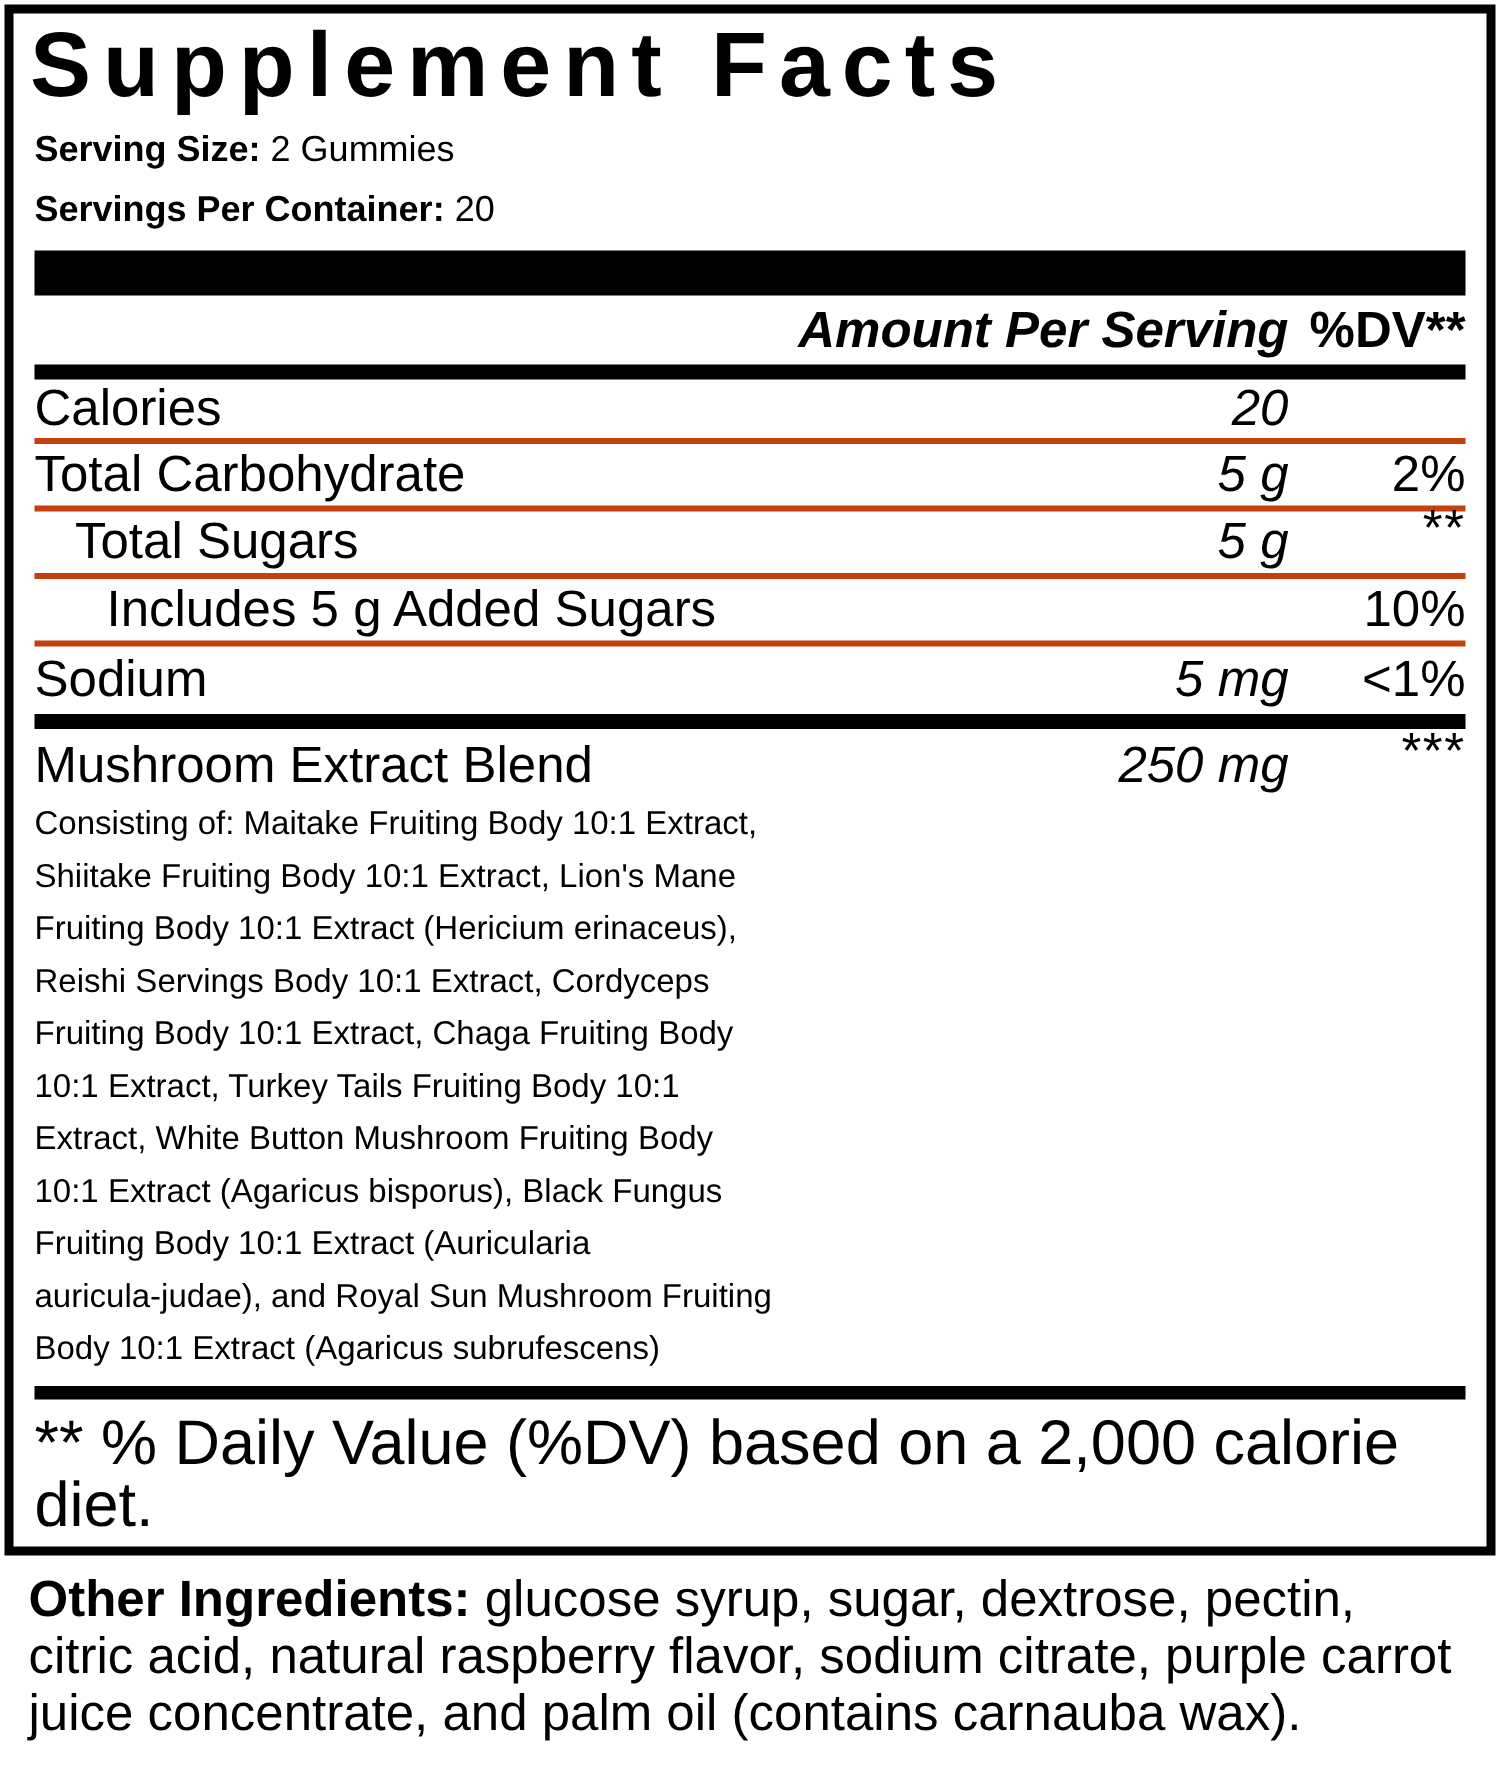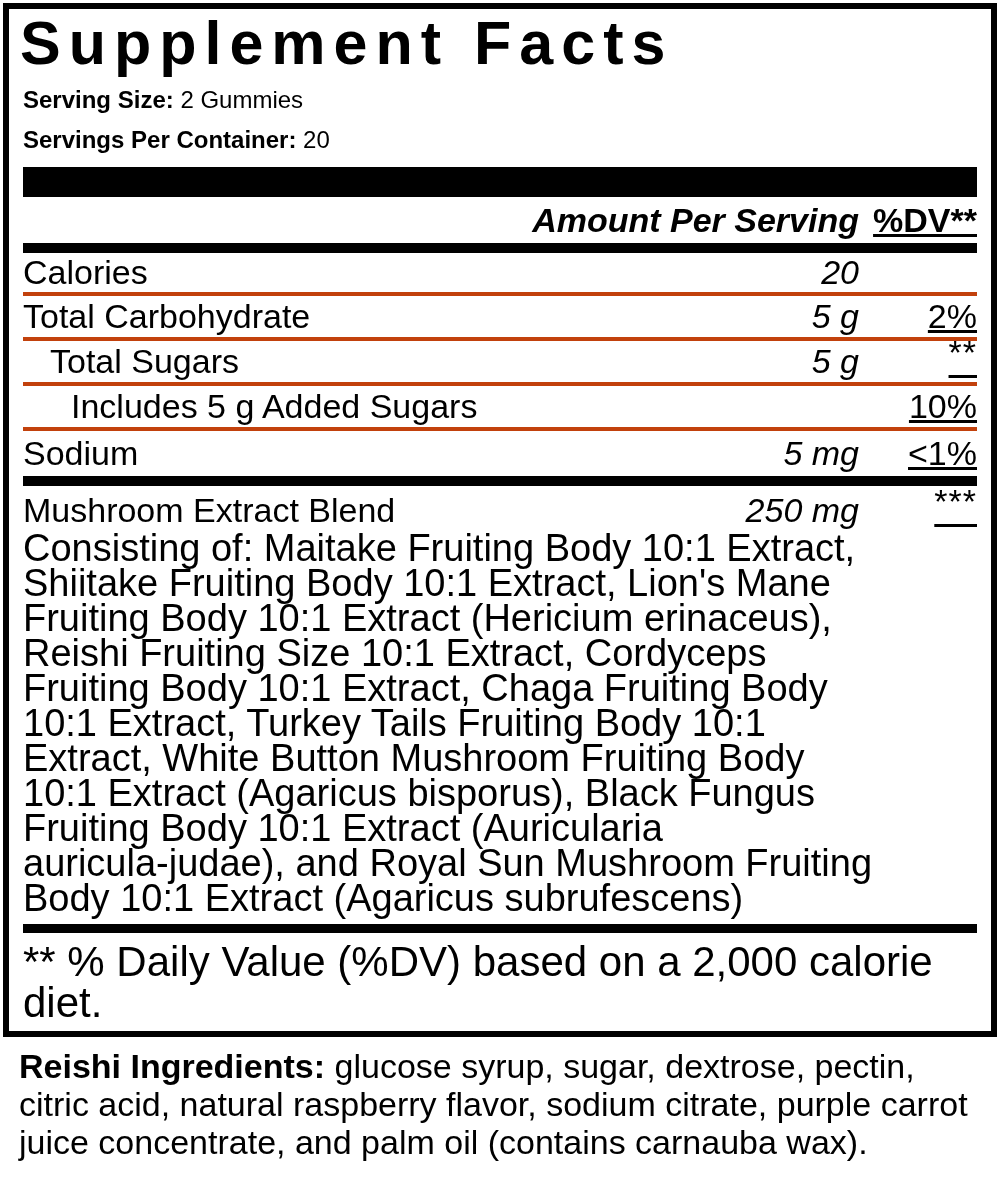--- a/index.html
+++ b/index.html
@@ -48,30 +48,30 @@
     height: 10px;
     background: #000;
   }
   .nrow {
     min-height: 45px;
     border-bottom: 4px solid #c2410c;
   }
   .nrow-calories { min-height: 39px; }
   .nrow-last { border-bottom: none; }
   .amt { text-align: left; font-style: italic; }
-  .dv { text-align: right; text-decoration: underline; }
+  .dv { text-align: right; }
   .sup-mark { position: relative; top: -9px; letter-spacing: 1px; }
   .indent-1 { padding-left: 27px; }
   .indent-2 { padding-left: 48px; }
   .blend-row {
     min-height: 45px;
     padding-top: 3px;
   }
   .blend-desc {
-    font-size: 38px;
+    font-size: 22px;
     line-height: 35px;
   }
   .blend-desc .desc-line { white-space: nowrap; }
   .bar-foot {
     height: 9px;
     background: #000;
     margin-top: 8px;
   }
   .footnotes {
     padding: 8px 0 2px 0;
@@ -140,31 +140,31 @@
   <div class="grid-row blend-row">
     <div>Mushroom Extract Blend</div>
     <div class="amt">250 mg</div>
     <div class="dv"><span class="sup-mark">***</span></div>
   </div>
 
   <div class="blend-desc">
     <div class="desc-line">Consisting of: Maitake Fruiting Body 10:1 Extract,</div>
     <div class="desc-line">Shiitake Fruiting Body 10:1 Extract, Lion's Mane</div>
     <div class="desc-line">Fruiting Body 10:1 Extract (Hericium erinaceus),</div>
-    <div class="desc-line">Reishi Fruiting Size 10:1 Extract, Cordyceps</div>
+    <div class="desc-line">Reishi Servings Body 10:1 Extract, Cordyceps</div>
     <div class="desc-line">Fruiting Body 10:1 Extract, Chaga Fruiting Body</div>
     <div class="desc-line">10:1 Extract, Turkey Tails Fruiting Body 10:1</div>
     <div class="desc-line">Extract, White Button Mushroom Fruiting Body</div>
     <div class="desc-line">10:1 Extract (Agaricus bisporus), Black Fungus</div>
     <div class="desc-line">Fruiting Body 10:1 Extract (Auricularia</div>
     <div class="desc-line">auricula-judae), and Royal Sun Mushroom Fruiting</div>
     <div class="desc-line">Body 10:1 Extract (Agaricus subrufescens)</div>
   </div>
 
   <div class="bar-foot"></div>
 
   <div class="footnotes">
     <div>** % Daily Value (%DV) based on a 2,000 calorie diet.</div>
   </div>
 
 </div>
 
-<div class="other"><span class="b">Reishi Ingredients:</span><span> glucose syrup, sugar, dextrose, pectin, citric acid, natural raspberry flavor, sodium citrate, purple carrot juice concentrate, and palm oil (contains carnauba wax).</span></div>
+<div class="other"><span class="b">Other Ingredients:</span><span> glucose syrup, sugar, dextrose, pectin, citric acid, natural raspberry flavor, sodium citrate, purple carrot juice concentrate, and palm oil (contains carnauba wax).</span></div>
 
 </body></html>

